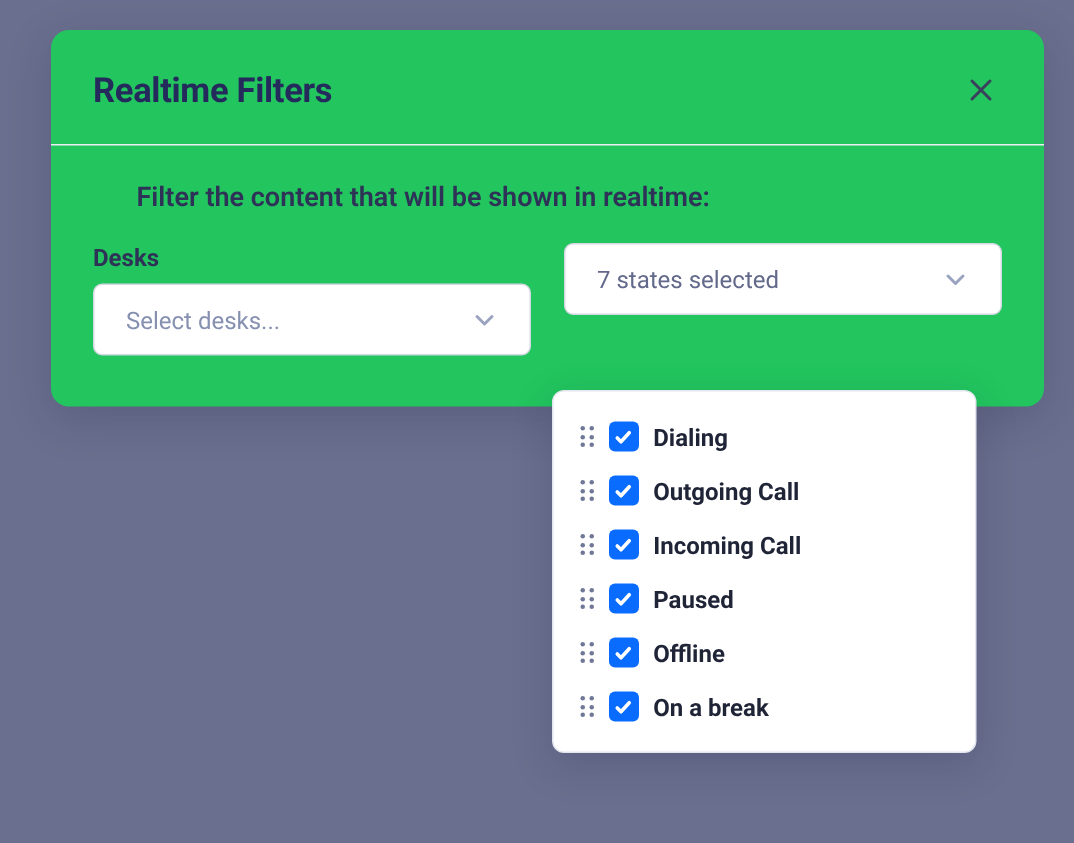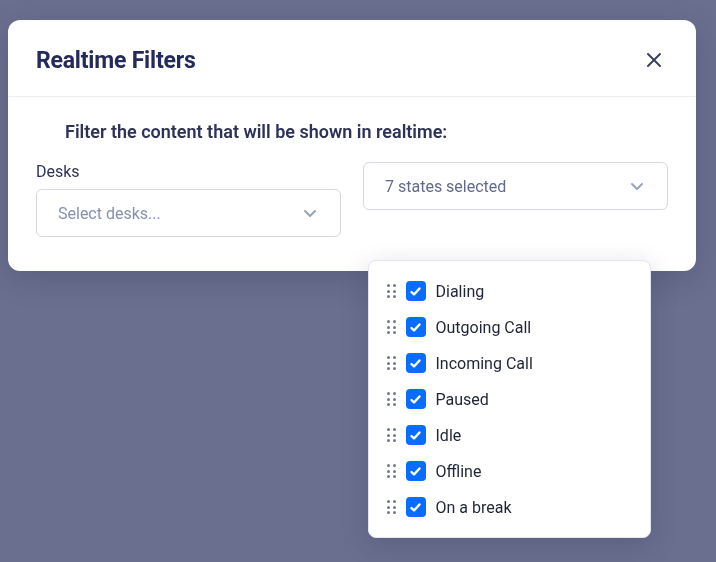--- a/index.html
+++ b/index.html
@@ -7,23 +7,23 @@
     font-family: -apple-system, BlinkMacSystemFont, "Segoe UI", Roboto, sans-serif;
     background: #6a6f8f;
     width: 716px;
     height: 562px;
     overflow: hidden;
     position: relative;
   }
   .modal {
     position: absolute;
     top: 20px;
-    left: 8px;
+    left: 34px;
     right: 20px;
-    background: #ffffff;
+    background: #22c55e;
     border-radius: 12px;
     box-shadow: 0 8px 30px rgba(30,30,60,0.2);
   }
   .modal-header {
     display: flex;
     align-items: center;
     justify-content: space-between;
     padding: 26px 28px 22px 28px;
     border-bottom: 1px solid #eceef3;
   }
@@ -58,20 +58,21 @@
   }
   .filter-col {
     flex: 1;
     position: relative;
   }
   .filter-label {
     font-size: 16px;
     color: #2e3257;
     margin-bottom: 8px;
     display: block;
+    font-weight: bold;
   }
   .select-box {
     width: 100%;
     height: 48px;
     border: 1px solid #d4d8e3;
     border-radius: 6px;
     background: #fff;
     display: flex;
     align-items: center;
     justify-content: space-between;
@@ -97,20 +98,21 @@
     z-index: 10;
   }
   .dropdown-item {
     display: flex;
     align-items: center;
     gap: 10px;
     padding: 8px 18px;
     cursor: pointer;
     font-size: 16px;
     color: #1f2437;
+    font-weight: bold;
   }
   .drag-handle {
     color: #aeb4c9;
     display: grid;
     grid-template-columns: repeat(2, 3px);
     grid-template-rows: repeat(3, 3px);
     gap: 2.5px;
   }
   .drag-handle span {
     width: 3px; height: 3px; border-radius: 50%; background: #717897;
@@ -239,36 +241,20 @@
         <span></span>
         <span></span>
         <span></span>
         <span></span>
       </div>
       <div class="checkbox">
         <svg width="13" height="13" viewBox="0 0 13 13" fill="none" stroke="#fff" stroke-width="2.4" stroke-linecap="round" stroke-linejoin="round">
           <polyline points="2.5 7 5 9.5 10.5 3.5"></polyline>
         </svg>
       </div>
-      <span>Idle</span>
-    </div>
-    <div class="dropdown-item">
-      <div class="drag-handle">
-        <span></span>
-        <span></span>
-        <span></span>
-        <span></span>
-        <span></span>
-        <span></span>
-      </div>
-      <div class="checkbox">
-        <svg width="13" height="13" viewBox="0 0 13 13" fill="none" stroke="#fff" stroke-width="2.4" stroke-linecap="round" stroke-linejoin="round">
-          <polyline points="2.5 7 5 9.5 10.5 3.5"></polyline>
-        </svg>
-      </div>
       <span>Offline</span>
     </div>
     <div class="dropdown-item">
       <div class="drag-handle">
         <span></span>
         <span></span>
         <span></span>
         <span></span>
         <span></span>
         <span></span>

